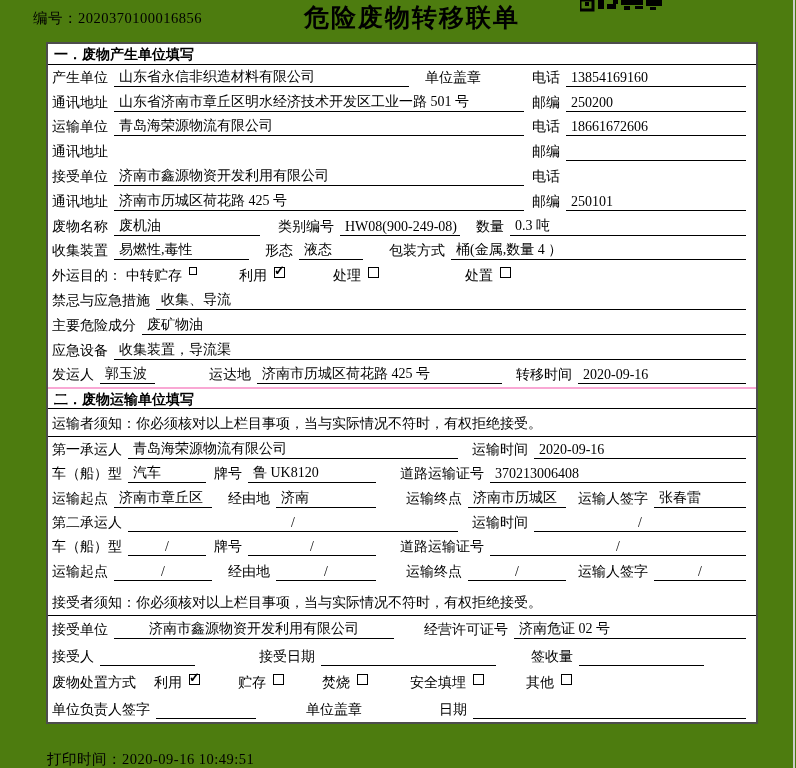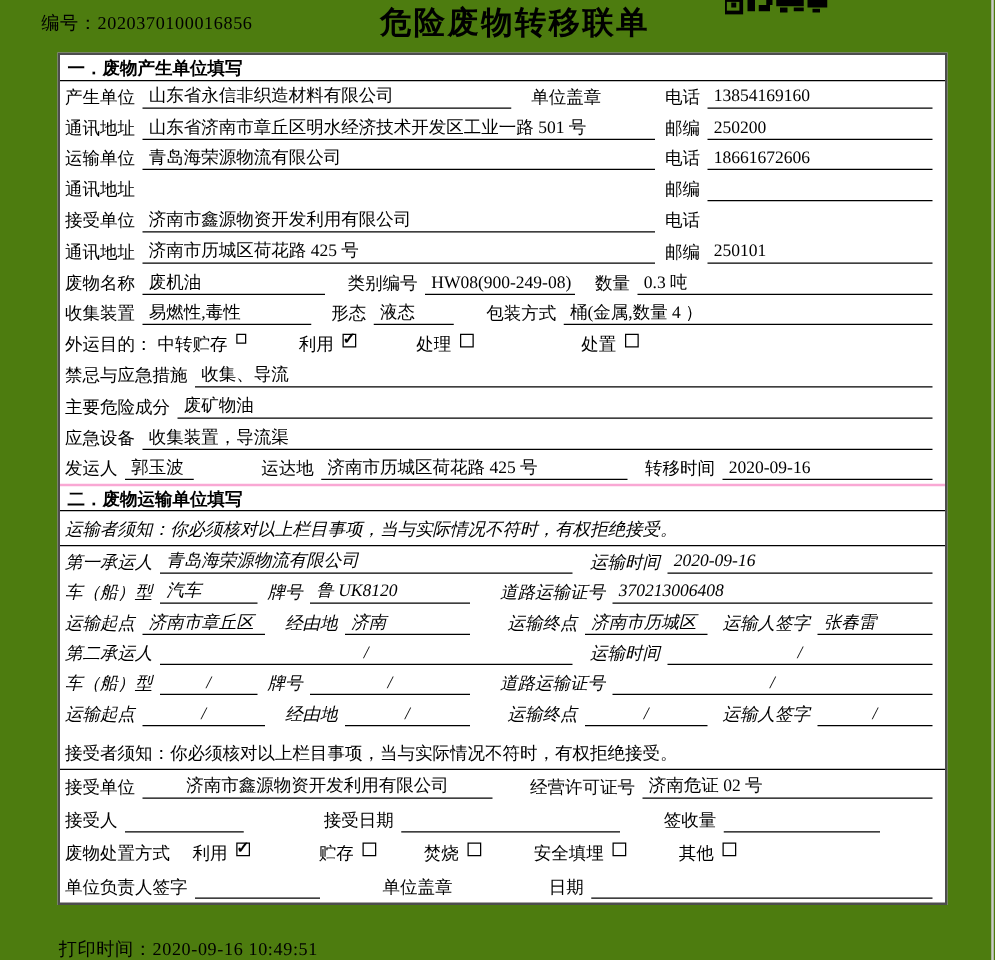--- a/index.html
+++ b/index.html
@@ -11,21 +11,21 @@
   .qr{position:absolute;left:580px;top:0;}
   .page-edge{position:absolute;right:1px;top:0;width:2px;height:768px;background:#cccccc;}
   .form{position:absolute;left:46px;top:42px;width:712px;box-sizing:border-box;
         border:2px solid #4d4d4d;background:#fff;display:flex;flex-direction:column;}
   .sec-h{box-sizing:border-box;height:21px;padding:2px 0 0 6px;font-weight:bold;
          font-size:14px;border-bottom:1px solid #000;}
   .sec-h.mid{height:22px;border-top:2px solid #f9a8d4;}
   .sec-h.h3x{height:26px;padding-top:5px;}
   .row{display:flex;align-items:flex-end;box-sizing:border-box;height:24.8px;
        padding:0 10px 3px 4px;white-space:nowrap;}
-  .s2 .row{height:24.4px;font-style:italic;}
+  .s2 .row{height:24.4px;}
   .s3 .row{height:26.5px;}
   .row.notice{height:28px;border-bottom:1px solid #000;}
   .s3 .row.notice{height:32px;}
   .lb{flex:0 0 auto;}
   .uf{display:inline-block;box-sizing:border-box;border-bottom:1px solid #000;
       padding:0 5px;margin-left:6px;min-height:17px;overflow:hidden;}
   .uf.fill{flex:1 1 auto;}
   .uf.ctr{text-align:center;}
   .rg{display:flex;align-items:flex-end;margin-left:auto;width:214px;}
   .rg .uf{flex:1 1 auto;}
@@ -263,21 +263,21 @@
         <span class="lb" style="margin-left:35px">签收量</span>
         <span class="uf" style="width:125px"></span>
       </div>
 
       <div class="row">
         <span class="lb">废物处置方式</span>
         <span class="opt" style="margin-left:18px">
           <span class="lb">利用</span>
           <span class="cb checked"></span>
         </span>
-        <span class="opt" style="margin-left:55px">
+        <span class="opt" style="margin-left:38px">
           <span class="lb">贮存</span>
           <span class="cb"></span>
         </span>
         <span class="opt" style="margin-left:38px">
           <span class="lb">焚烧</span>
           <span class="cb"></span>
         </span>
         <span class="opt" style="margin-left:42px">
           <span class="lb">安全填埋</span>
           <span class="cb"></span>

